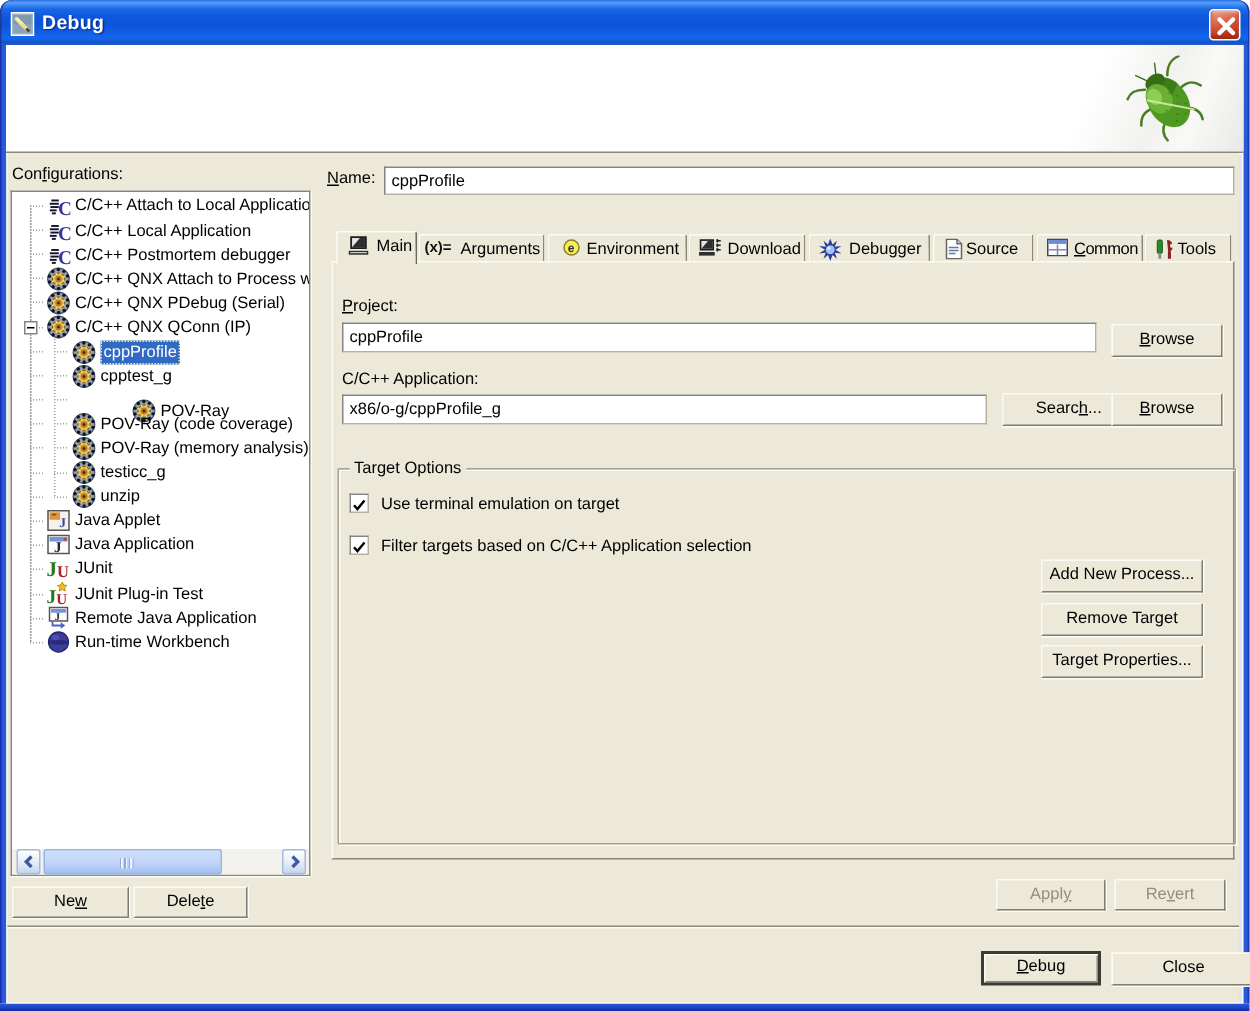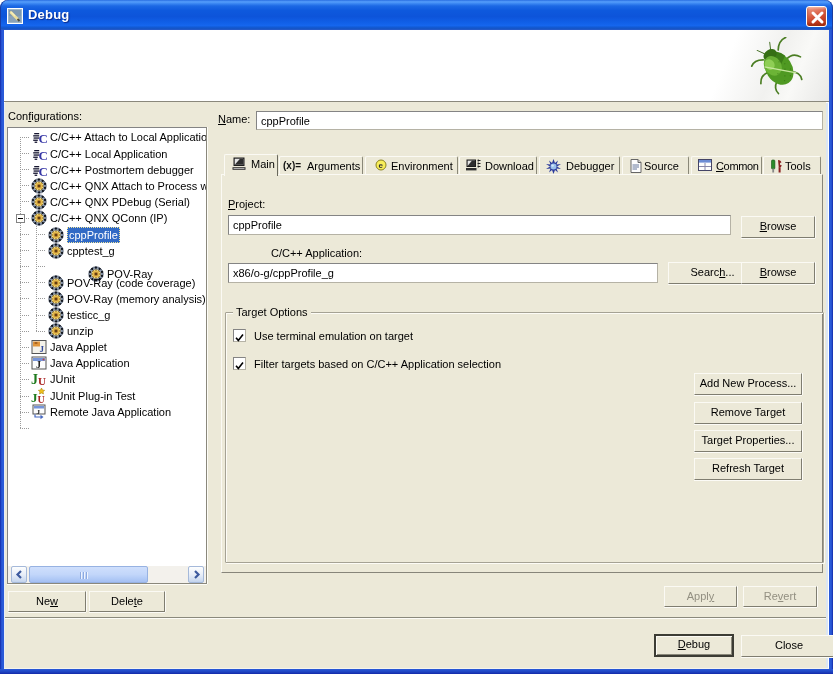--- a/index.html
+++ b/index.html
@@ -59,21 +59,21 @@
 #namefield { left:256px; top:111px; width:567px; height:19px; }
 
 .tab { position:absolute; top:156px; height:18px; background:#ece9d8; border-top:1px solid #fbfaf4; border-right:1px solid #8a8878; border-left:1px solid #fbfaf4; border-radius:2px 2px 0 0; font-size:11px; }
 .tab .tlbl { position:absolute; top:3px; white-space:nowrap; }
 .tab svg, .tab .ticon { position:absolute; top:2px; }
 #tabmain { top:154px; height:22px; z-index:5; border-right-color:#6a695e; }
 #page { left:221px; top:174px; width:602px; height:399px; border:1px solid; border-color:#fbfaf4 #87857a #87857a #fbfaf4; }
 #projlabel { left:228px; top:198px; }
 #projfield { left:228px; top:215px; width:503px; height:20px; }
 #browse1 { left:741px; top:216px; width:74px; height:22px; }
-#applabel { left:228px; top:247px;margin-left:43px; }
+#applabel { left:228px; top:247px; }
 #appfield { left:228px; top:263px; width:430px; height:20px; }
 #searchbtn { left:668px; top:262px; width:89px; height:22px; }
 #browse2 { left:741px; top:262px; width:74px; height:22px; }
 
 #group { left:225px; top:312px; width:599px; height:251px; border:1px solid #a5a294; border-radius:1px; box-shadow:inset 1px 1px 0 #fdfcf6, 1px 1px 0 #fdfcf6; }
 #grouplabel { left:233px; top:306px; background:#ece9d8; padding:0 3px; }
 .cb { position:absolute; width:13px; height:13px; background:#fff; border:1px solid #848484; border-bottom-color:#b5b2a5; border-right-color:#b5b2a5; }
 #cb1 { left:233px; top:329px; } #cb1label { left:254px; top:330px; }
 #cb2 { left:233px; top:357px; } #cb2label { left:254px; top:358px; }
 #listbox { left:234px; top:377px; width:451px; height:180px; background:#fff; border:1px solid #848484; border-bottom-color:#b5b2a5; border-right-color:#b5b2a5; }
@@ -532,20 +532,28 @@
     <div class="trow" style="top:276px; width:198px;">
         <svg class="ic" style="left:23px" width="16" height="16" viewBox="0 0 16 16">
           <rect x="2" y="1" width="12" height="9" fill="#fdfdfd" stroke="#555"></rect>
           <rect x="3" y="2" width="10" height="2.5" fill="#7694d8"></rect>
           <text x="5.5" y="9.5" font-family="Liberation Serif" font-weight="bold" font-size="7" fill="#222">J</text>
           <path d="M4 10.5 v2.5 h6.5" stroke="#4466c0" fill="none" stroke-width="1.2"></path>
           <path d="M9.5 10.8 l3 2.2 -3 2.2 z" fill="#4466c0"></path>
         </svg>
         <span style="position:absolute; left:42px; top:0px;">Remote Java Application</span>
       </div>
+    <div class="trow" style="top:292px; width:198px;">
+        <svg class="ic" style="left:23px" width="16" height="16" viewBox="0 0 16 16">
+          <circle cx="8" cy="8" r="6.6" fill="#3c3c9e" stroke="#26266a"></circle>
+          <ellipse cx="8" cy="8.2" rx="6.6" ry="1.6" fill="#2a2a7a"></ellipse>
+          <ellipse cx="6" cy="5" rx="2.6" ry="1.8" fill="#5656b8" opacity="0.7"></ellipse>
+        </svg>
+        <span style="position:absolute; left:42px; top:0px;">Run-time Workbench</span>
+      </div>
     <div id="expander">
         <div></div>
       </div>
   </div>
   <div id="hscroll" class="abs">
     <div class="sbtn" style="left:3px">
         <svg width="9" height="9" viewBox="0 0 9 9">
           <path d="M6 1 L2.5 4.5 L6 8" stroke="#3d5a9e" stroke-width="2.2" fill="none"></path>
         </svg>
       </div>
@@ -659,21 +667,20 @@
         <path d="M2 4.8 L4.3 7.4 L9 1.6" stroke="#000" stroke-width="1.6" fill="none"></path>
       </svg></div>
   <div id="cb1label" class="abs t11">Use terminal emulation on target</div>
   <div id="cb2" class="abs cb"><svg width="11" height="11" viewBox="0 0 11 11">
         <path d="M2 4.8 L4.3 7.4 L9 1.6" stroke="#000" stroke-width="1.6" fill="none"></path>
       </svg></div>
   <div id="cb2label" class="abs t11">Filter targets based on C/C++ Application selection</div>
   <div id="btnAdd" class="abs btn"><span>Add New Process...</span></div>
   <div id="btnRem" class="abs btn"><span>Remove Target</span></div>
   <div id="btnProp" class="abs btn"><span>Target Properties...</span></div>
-  <div id="btnRef" class="abs btn"><span>Refresh Target</span></div>
 
   <div id="btnApply" class="abs btn dis"><span>Appl<u>y</u></span></div>
   <div id="btnRevert" class="abs btn dis"><span>Re<u>v</u>ert</span></div>
   <div id="bigsep1" class="abs"></div>
     <div id="bigsep2" class="abs"></div>
   <div id="btnDebug" class="abs btn"><span><u>D</u>ebug</span></div>
   <div id="btnClose" class="abs btn"><span>Close</span></div>
 </div>
 
 </body></html>

